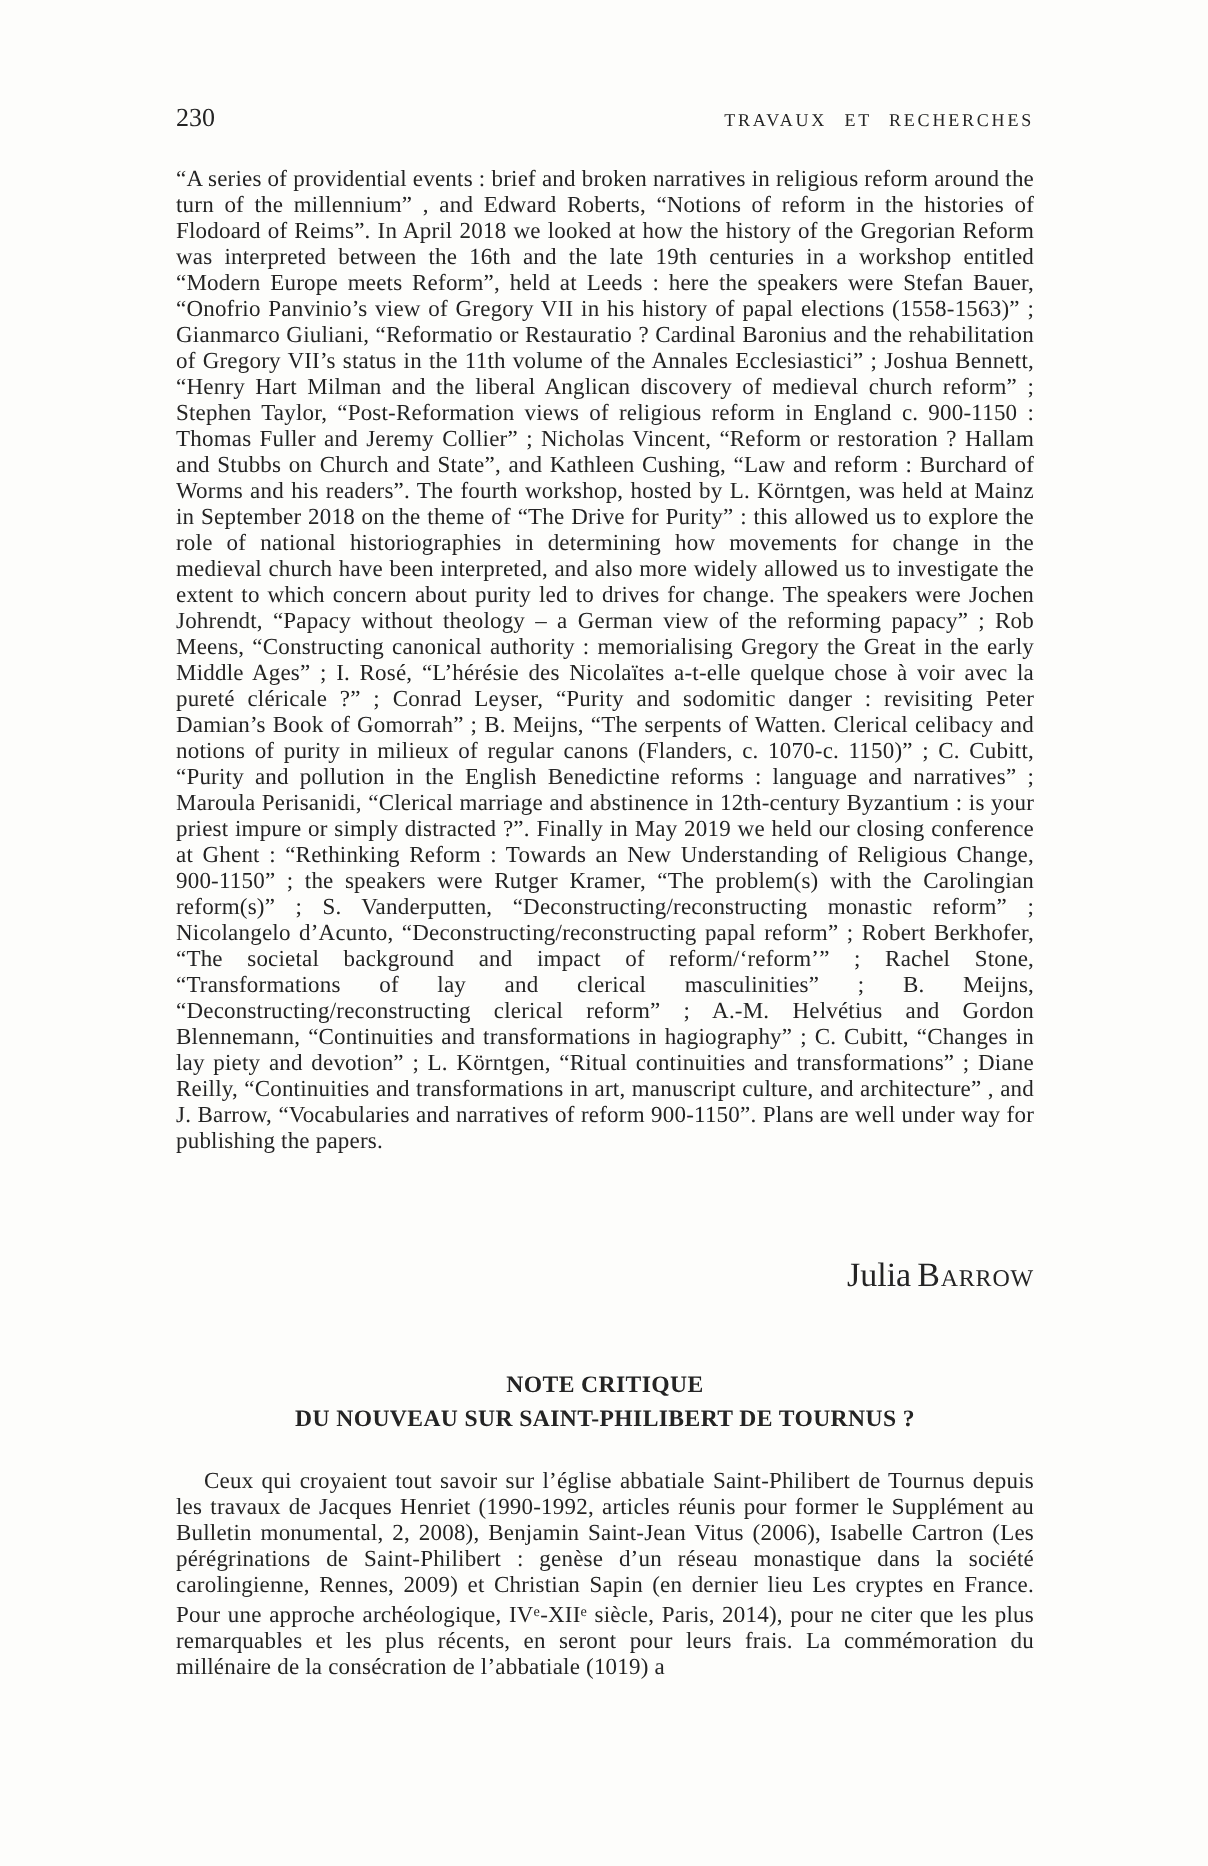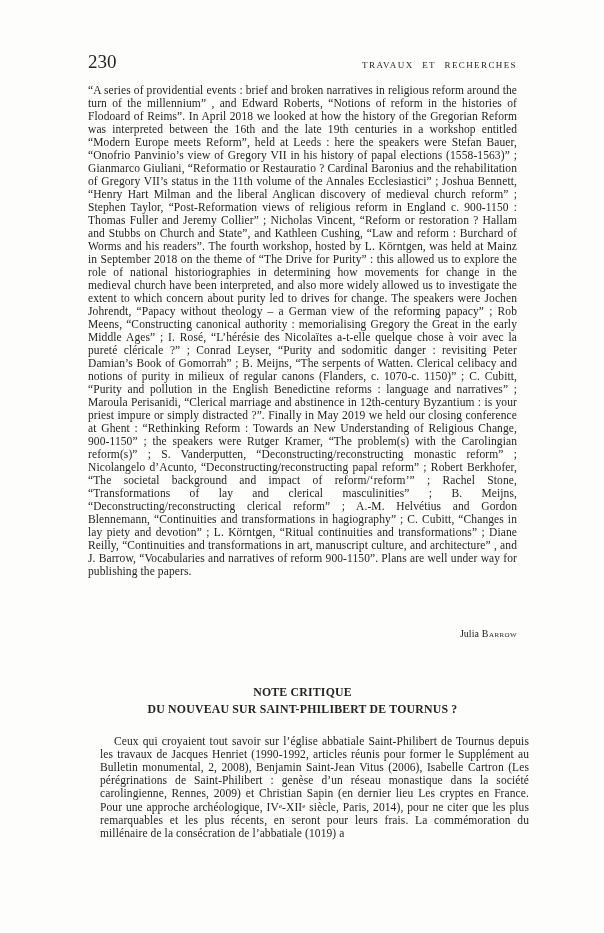--- a/index.html
+++ b/index.html
@@ -8,31 +8,31 @@
     width:604px;height:933px;
     background:#fdfdfb;
     font-family:"Liberation Serif", serif;
     color:#242424;
     overflow:hidden;
   }
   .header-row{
     position:absolute;top:51px;left:88px;width:429px;
     display:flex;justify-content:space-between;align-items:baseline;
   }
-  .page-number{font-size:19px;}
+  .page-number{font-size:13px;}
   .running-title{font-size:9px;letter-spacing:1.4px;word-spacing:5px;font-family:Liberation Serif, serif;}
   .para{
     text-align:justify;
     font-size:11.5px;line-height:13px;letter-spacing:0.1px;
   }
   #para1{position:absolute;top:84px;left:88px;width:429px;}
-  #para2{position:absolute;top:735px;left:100px;width:429px;text-indent:14px;}
+  #para2{position:absolute;top:735px;left:88px;width:429px;text-indent:14px;}
   .signature{
     position:absolute;top:628px;left:88px;width:429px;
-    text-align:right;font-size:10px;
+    text-align:right;font-size:17px;
   }
   .sc{font-variant:small-caps;letter-spacing:0.4px;}
   .sig-last{margin-left:3px;}
   .note-heading{
     position:absolute;top:684px;left:88px;width:429px;
     text-align:center;font-weight:bold;
     font-size:11.8px;line-height:16.5px;letter-spacing:0.2px;
   }
   .seg-i{}
   .seg-sup{font-size:0.62em;vertical-align:0.45em;}

